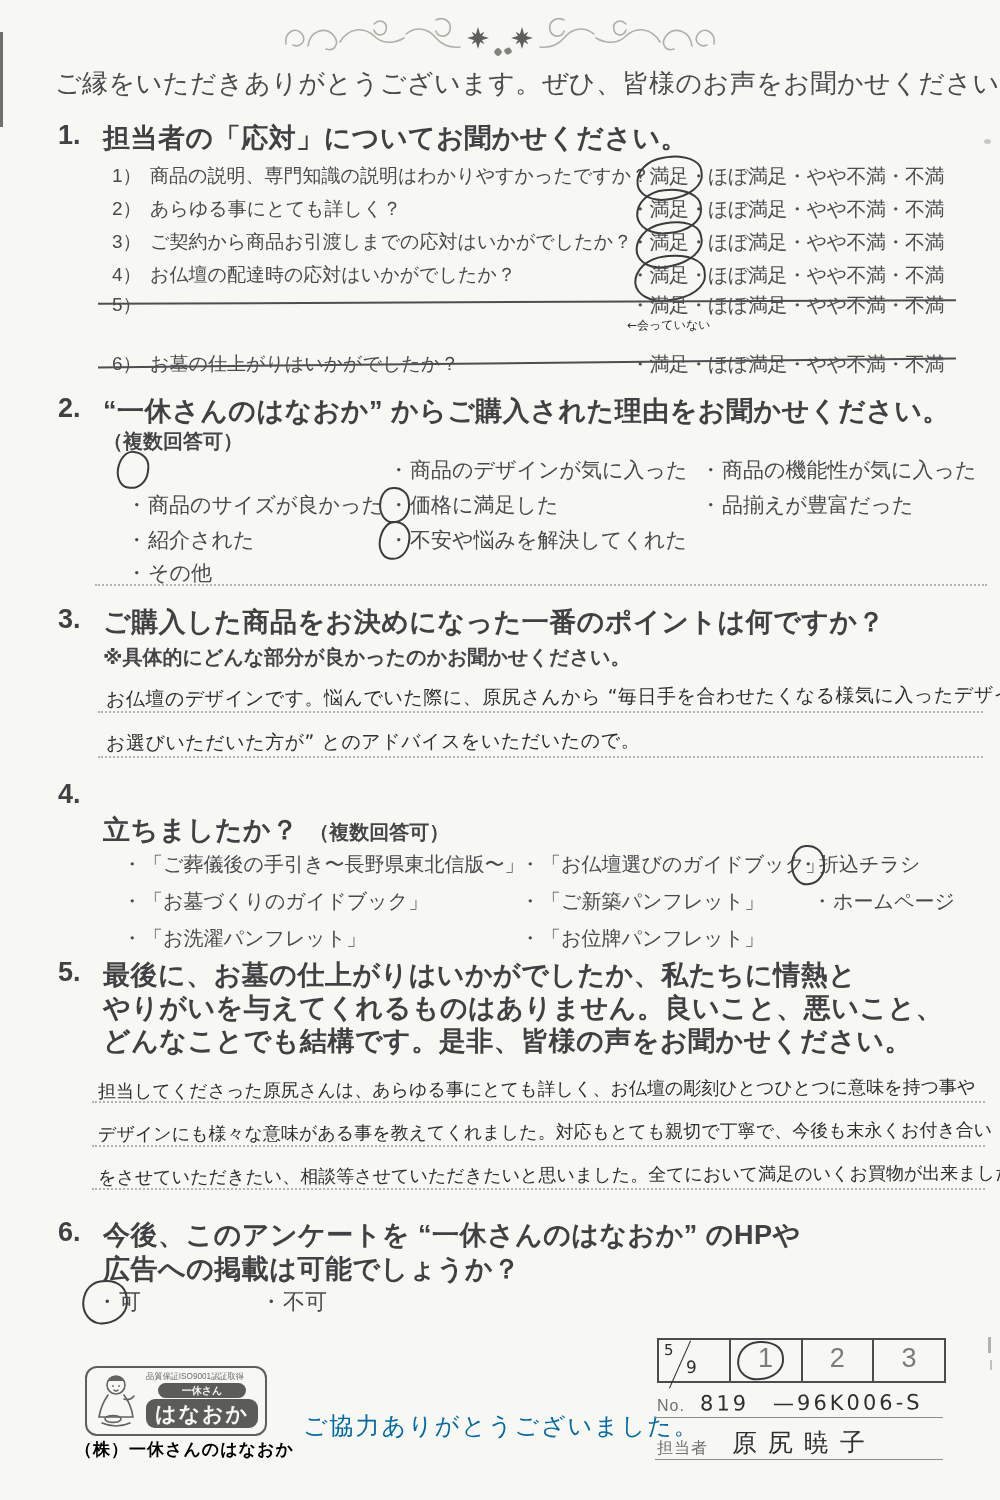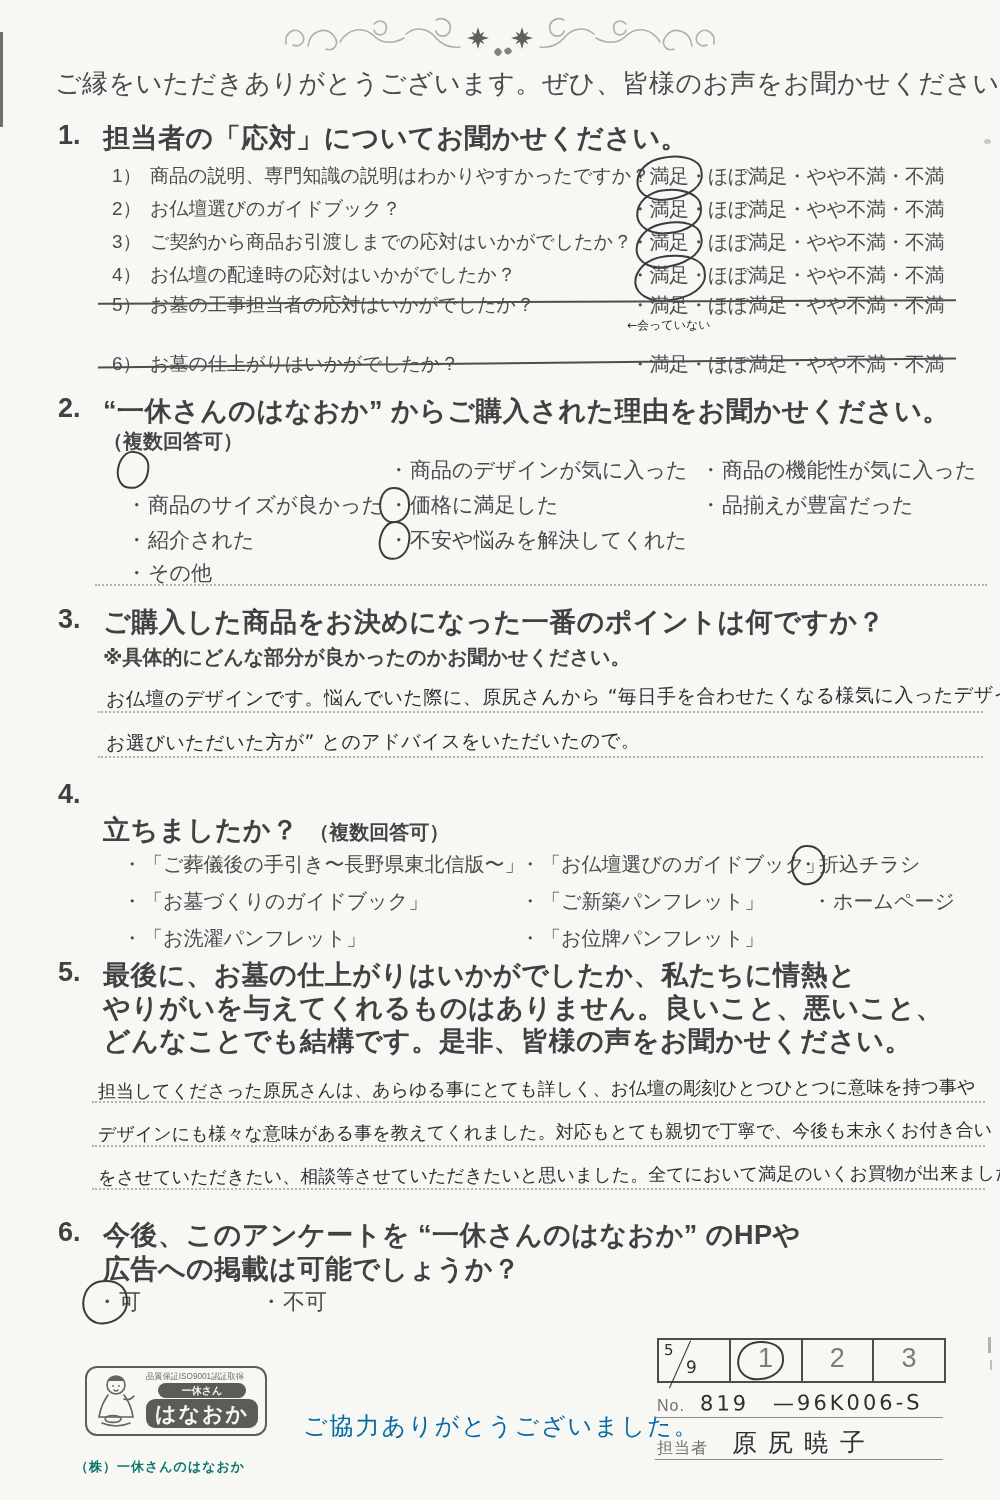--- a/index.html
+++ b/index.html
@@ -22,21 +22,21 @@
   .uline{border-top:1.5px solid #8d8d89;height:0;}
   .lbl{font-size:16px;color:#70706c;letter-spacing:1px;}
   .stamp-table{display:flex;border:2px solid #4c4c4e;background:transparent;}
   .stamp-cell{flex:1;border-left:2px solid #4c4c4e;position:relative;text-align:center;}
   .stamp-cell:first-child{border-left:none;}
   .stamp-num{font-size:27px;color:#7b7b78;line-height:37px;}
   .logo-frame{border:2.5px solid #5e5e5a;border-radius:12px;}
   .iso{font-size:10px;color:#6b6b67;white-space:nowrap;transform:scale(.82);transform-origin:left top;}
   .badge{background:#5b5b57;color:#f7f7f3;font-weight:bold;text-align:center;}
   .thanks{font-family:"Liberation Serif","DejaVu Serif",serif;font-size:24px;color:#0369a1;letter-spacing:2px;white-space:nowrap;}
-  .company{font-size:13px;font-weight:bold;color:#0f766e;letter-spacing:1px;white-space:nowrap;margin-top:20px;}
+  .company{font-size:17px;font-weight:bold;color:#000000;letter-spacing:1px;white-space:nowrap;}
 </style>
 </head>
 <body>
 
 <div id="page">
 
   <svg class="abs" style="left:278px;top:6px;" width="444" height="60" viewBox="0 0 444 60">
     <g fill="none" stroke="#b0b0aa" stroke-width="1.6" stroke-linecap="round">
       <path d="M8,38 c-2,-12 10,-18 16,-10 c5,7 -2,14 -9,11"></path>
       <path d="M30,40 c2,-16 18,-20 26,-10 c6,8 0,16 -8,13"></path>
@@ -71,36 +71,35 @@
 
   <span class="abs qno" style="left:58px;top:120px;">1.</span>
   <span class="abs qtitle" style="left:103px;top:120px;">担当者の「応対」についてお聞かせください。</span>
 
   <span class="abs qn" style="left:112px;top:163px;">1）</span>
   <span class="abs it" style="left:150px;top:163px;">商品の説明、専門知識の説明はわかりやすかったですか？</span>
   <span class="abs sc" style="left:630px;top:163px;"><span>・</span><span>満足</span><span>・ほぼ満足・やや不満・不満</span></span>
   <div class="abs ring" style="left:636px;top:156px;width:63px;height:40px;transform:rotate(-8deg);"></div>
 
   <span class="abs qn" style="left:112px;top:196px;">2）</span>
-  <span class="abs it" style="left:150px;top:196px;">お仏壇選びのガイドブック？</span>
+  <span class="abs it" style="left:150px;top:196px;">あらゆる事にとても詳しく？</span>
   <span class="abs sc" style="left:630px;top:196px;"><span>・</span><span>満足</span><span>・ほぼ満足・やや不満・不満</span></span>
   <div class="abs ring" style="left:636px;top:189px;width:62px;height:41px;transform:rotate(-4deg);"></div>
 
   <span class="abs qn" style="left:112px;top:229px;">3）</span>
   <span class="abs it" style="left:150px;top:229px;">ご契約から商品お引渡しまでの応対はいかがでしたか？</span>
   <span class="abs sc" style="left:630px;top:229px;"><span>・</span><span>満足</span><span>・ほぼ満足・やや不満・不満</span></span>
   <div class="abs ring" style="left:635px;top:222px;width:64px;height:41px;transform:rotate(-11deg);"></div>
 
   <span class="abs qn" style="left:112px;top:262px;">4）</span>
   <span class="abs it" style="left:150px;top:262px;">お仏壇の配達時の応対はいかがでしたか？</span>
   <span class="abs sc" style="left:630px;top:262px;"><span>・</span><span>満足</span><span>・ほぼ満足・やや不満・不満</span></span>
   <div class="abs ring" style="left:634px;top:255px;width:68px;height:42px;transform:rotate(-6deg);"></div>
 
   <span class="abs qn" style="left:112px;top:292px;">5）</span>
-  <span class="abs it" style="left:150px;top:292px;">お墓の工事担当者の応対はいかがでしたか？</span>
   <span class="abs sc" style="left:630px;top:292px;"><span>・</span><span>満足</span><span>・ほぼ満足・やや不満・不満</span></span>
   <div class="abs strike" style="left:98px;top:301px;width:858px;transform:rotate(-0.25deg);"></div>
   <span class="abs hw" style="left:627px;top:317px;font-size:12px;">←会っていない</span>
 
   <span class="abs qn" style="left:112px;top:351px;">6）</span>
   <span class="abs it" style="left:150px;top:351px;">お墓の仕上がりはいかがでしたか？</span>
   <span class="abs sc" style="left:630px;top:351px;"><span>・</span><span>満足</span><span>・ほぼ満足・やや不満・不満</span></span>
   <div class="abs strike" style="left:98px;top:362px;width:858px;transform:rotate(-0.6deg);"></div>
 
   <span class="abs qno" style="left:58px;top:393px;">2.</span>

